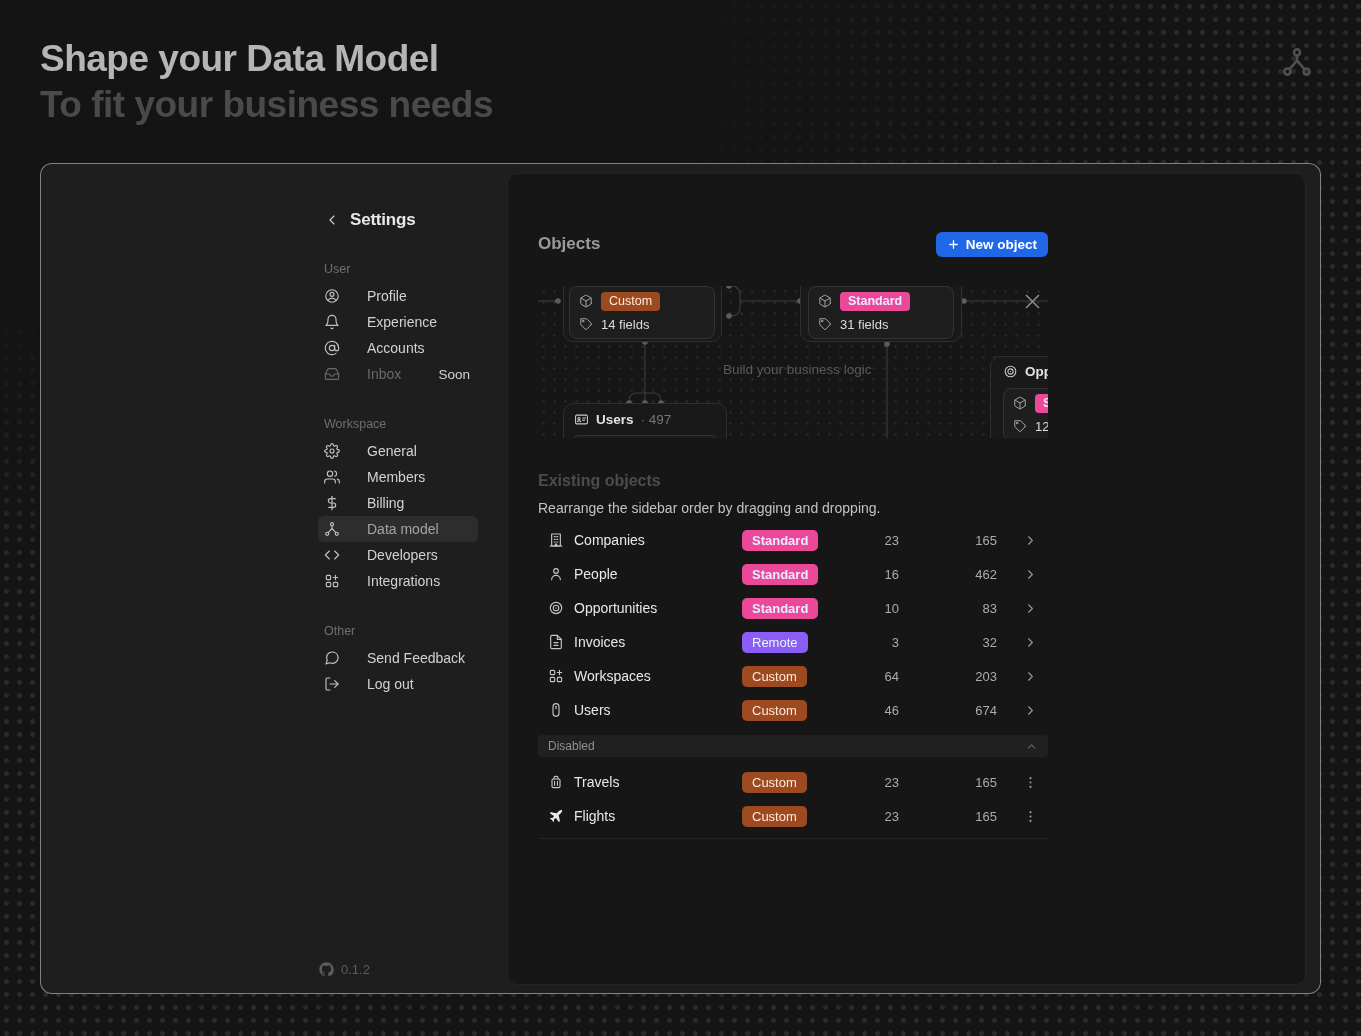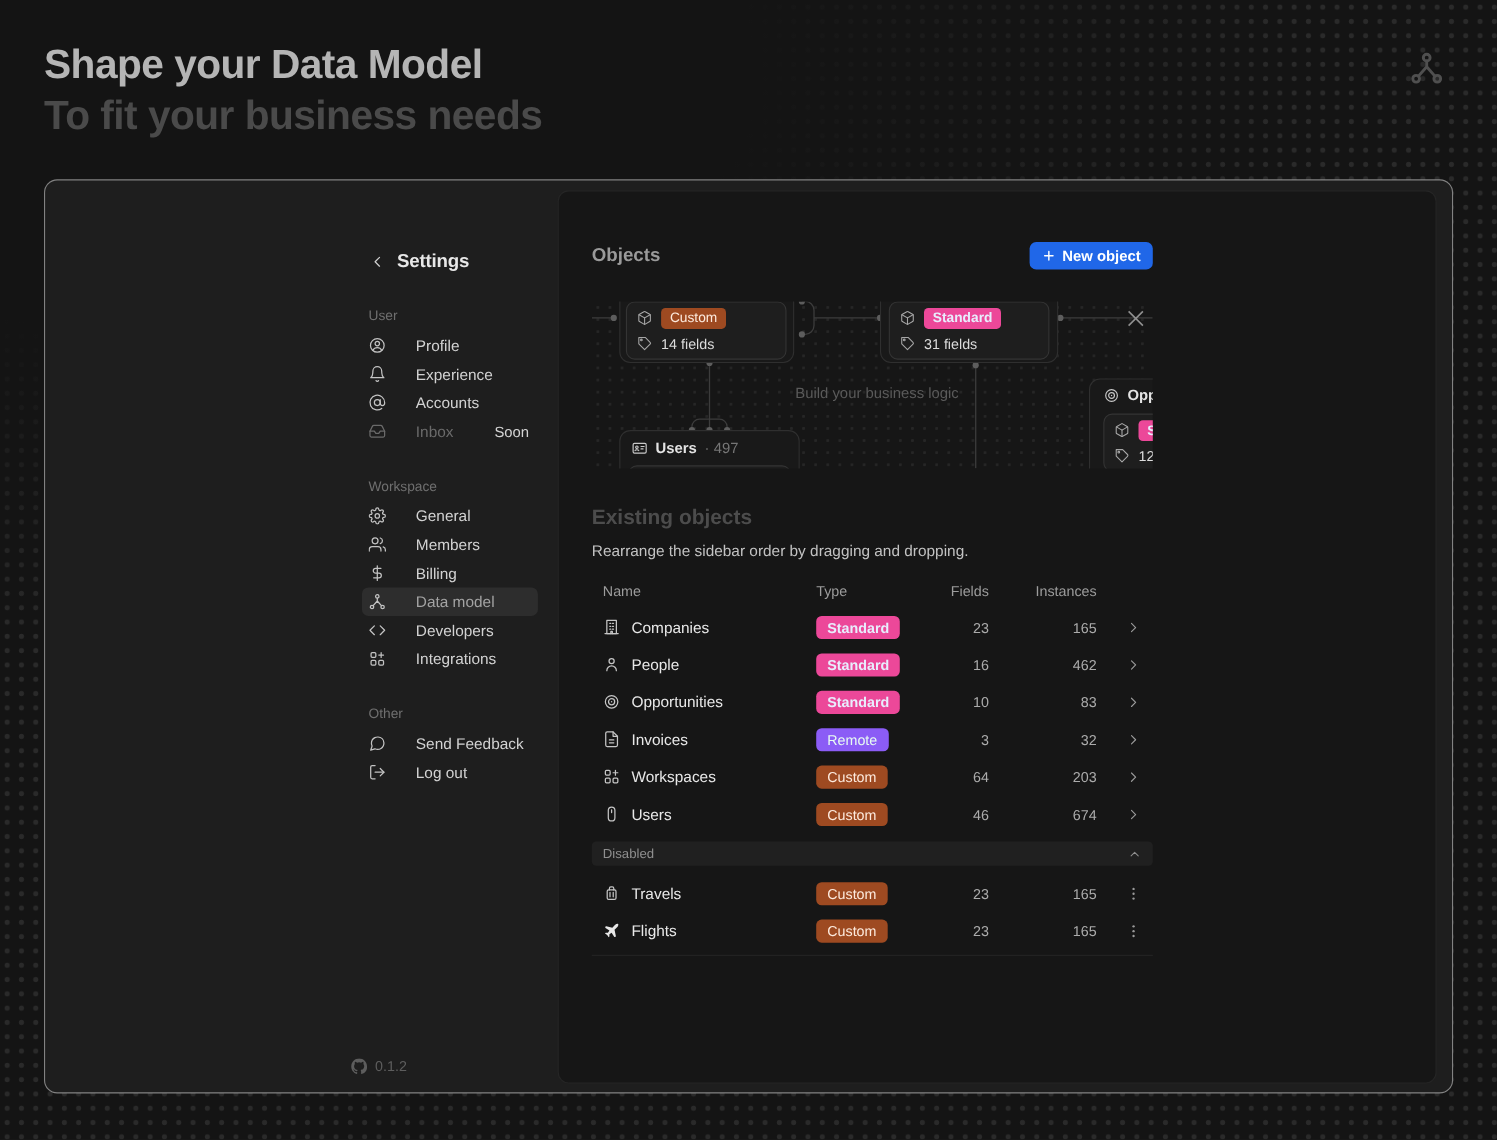--- a/index.html
+++ b/index.html
@@ -25,40 +25,40 @@
   .corner-icon { position:absolute; left:1281px; top:46px; color:#4f4f4f; }
   .corner-icon svg { width:32px; height:32px; stroke-width:2; }
 
   
   .panel {
     position:absolute; left:40px; top:163px; width:1281px; height:831px;
     background:#1e1e1e; border:1px solid rgba(214,214,214,0.55); border-radius:12px;
   }
 
   
-  .sidebar { position:absolute; left:288px; top:44px; width:160px;margin-top:18px; }
+  .sidebar { position:absolute; left:277px; top:44px; width:160px; }
   .settings-head { display:flex; align-items:center; gap:10px; height:24px; padding-left:6px; cursor:pointer; }
   .settings-head .ic { width:16px; height:16px; color:#cfcfcf; }
   .settings-head span { font-size:17px; font-weight:700; color:#e8e8e8; letter-spacing:-0.2px; }
   .nav-section { margin-top:30px; }
   .nav-label { height:14px; line-height:14px; font-size:12.5px; color:#6f6f6f; padding-left:6px; margin-bottom:7px; }
   .nav-item { display:flex; align-items:center; gap:27px; height:26px; padding:0 6px; border-radius:6px; font-size:14px; color:#d2d2d2; cursor:pointer; }
   .nav-item .ic { color:#c3c3c3; }
   .nav-item.selected { background:#2d2d2d; color:#a3a3a3; }
   .nav-item.dim, .nav-item.dim .ic { color:#6a6a6a; }
   .nav-item .soon { margin-left:auto; padding-right:2px; font-size:13.5px; color:#d4d4d4; }
   .version { position:absolute; left:278px; bottom:16px; display:flex; align-items:center; gap:7px; font-size:13px; color:#5d5d5d; }
 
   
   .content {
     position:absolute; left:466px; top:9px; width:799px; height:812px;
     background:#161616; border:1px solid #252525; border-radius:10px; overflow:hidden;
   }
   .col { margin-left:30px; width:510px; }
-  .objects-header { display:flex; align-items:center; justify-content:space-between; margin-top:45px; height:26px; }
+  .objects-header { display:flex; align-items:center; justify-content:space-between; margin-top:57px; height:26px; }
   .objects-title { font-size:17px; font-weight:700; color:#9a9a9a; }
   .btn-primary { display:flex; align-items:center; gap:6px; height:25px; padding:0 11px; border:none; border-radius:6px;
     background:#2067e8; color:#ffffff; font-size:13.5px; font-weight:600; font-family:inherit; cursor:pointer; }
   .btn-primary .ic { width:13px; height:13px; stroke-width:2.4; }
 
   
   .diagram { position:relative; margin-top:29px; height:152px; overflow:hidden;
     background-image:radial-gradient(circle, #262626 1.1px, transparent 1.6px); background-size:11px 11px; }
   .dg-card { position:absolute; border:1px solid #2f2f2f; border-radius:10px; background:#191919; }
   .dg-inner { position:absolute; border:1px solid #343434; border-radius:8px; background:#1e1e1e; padding:4px 9px; display:flex; flex-direction:column; gap:3px; }
@@ -75,21 +75,21 @@
   .connectors circle { fill:#5d5d5d; }
 
   
   .badge { display:inline-flex; align-items:center; height:21px; padding:0 10px; border-radius:5px; font-size:13px; color:#eef1ff; white-space:nowrap; }
   .badge.sm { height:19px; padding:0 8px; font-size:12.5px; border-radius:4px; }
   .badge--standard { background:#ec4899; color:#e8edfd;font-weight:bold; }
   .badge--remote   { background:#8b5cf6; color:#e7fcf2; }
   .badge--custom   { background:#9e4a21; color:#fdeadd; }
 
   
-  .existing-heading { margin-top:34px; font-size:19px; font-weight:600; color:#4c4c4c; }
+  .existing-heading { margin-top:34px; font-size:16px; font-weight:600; color:#4c4c4c; }
   .existing-desc { margin-top:10px; font-size:14px; color:#c2c2c2; }
   .tgrid { display:grid; grid-template-columns:187px 113px 69px 98px 1fr; align-items:center; }
   .thead { margin-top:20px; height:18px; font-size:13px; color:#9c9c9c; }
   .thead .c-name { padding-left:10px; }
   .thead .c-type { padding-left:17px; }
   .thead .c-num { text-align:right; padding-right:8px; }
   .section-bar { display:flex; align-items:center; justify-content:space-between; height:22px; margin-top:16px;
     padding:0 10px; background:#202020; border-radius:4px; font-size:12px; color:#8f8f8f; cursor:pointer; }
   .section-bar.second { margin-top:8px; }
   .section-bar .ic { width:13px; height:13px; color:#8f8f8f; }
@@ -358,27 +358,20 @@
                 </svg>
               <span class="dg-field">12 fields</span>
             </div>
           </div>
         </div>
       </div>
 
       <div class="existing-heading">Existing objects</div>
       <div class="existing-desc">Rearrange the sidebar order by dragging and dropping.</div>
 
-      <div class="tgrid thead">
-        <div class="c-name">Name</div>
-        <div class="c-type">Type</div>
-        <div class="c-num">Fields</div>
-        <div class="c-num">Instances</div>
-        <div></div>
-      </div>
 
 
       <div class="rows">
         <div class="tgrid trow">
           <div class="cell name">
             <svg class="ic" viewBox="0 0 24 24">
                 <rect x="5.5" y="3" width="13" height="18"></rect>
                 <path d="M3 21h18"></path>
                 <path d="M9.5 7h1.4M13.2 7h1.4M9.5 11h1.4M13.2 11h1.4M9.5 15h1.4M13.2 15h1.4"></path>
                 <path d="M11 21v-3h2v3"></path>

